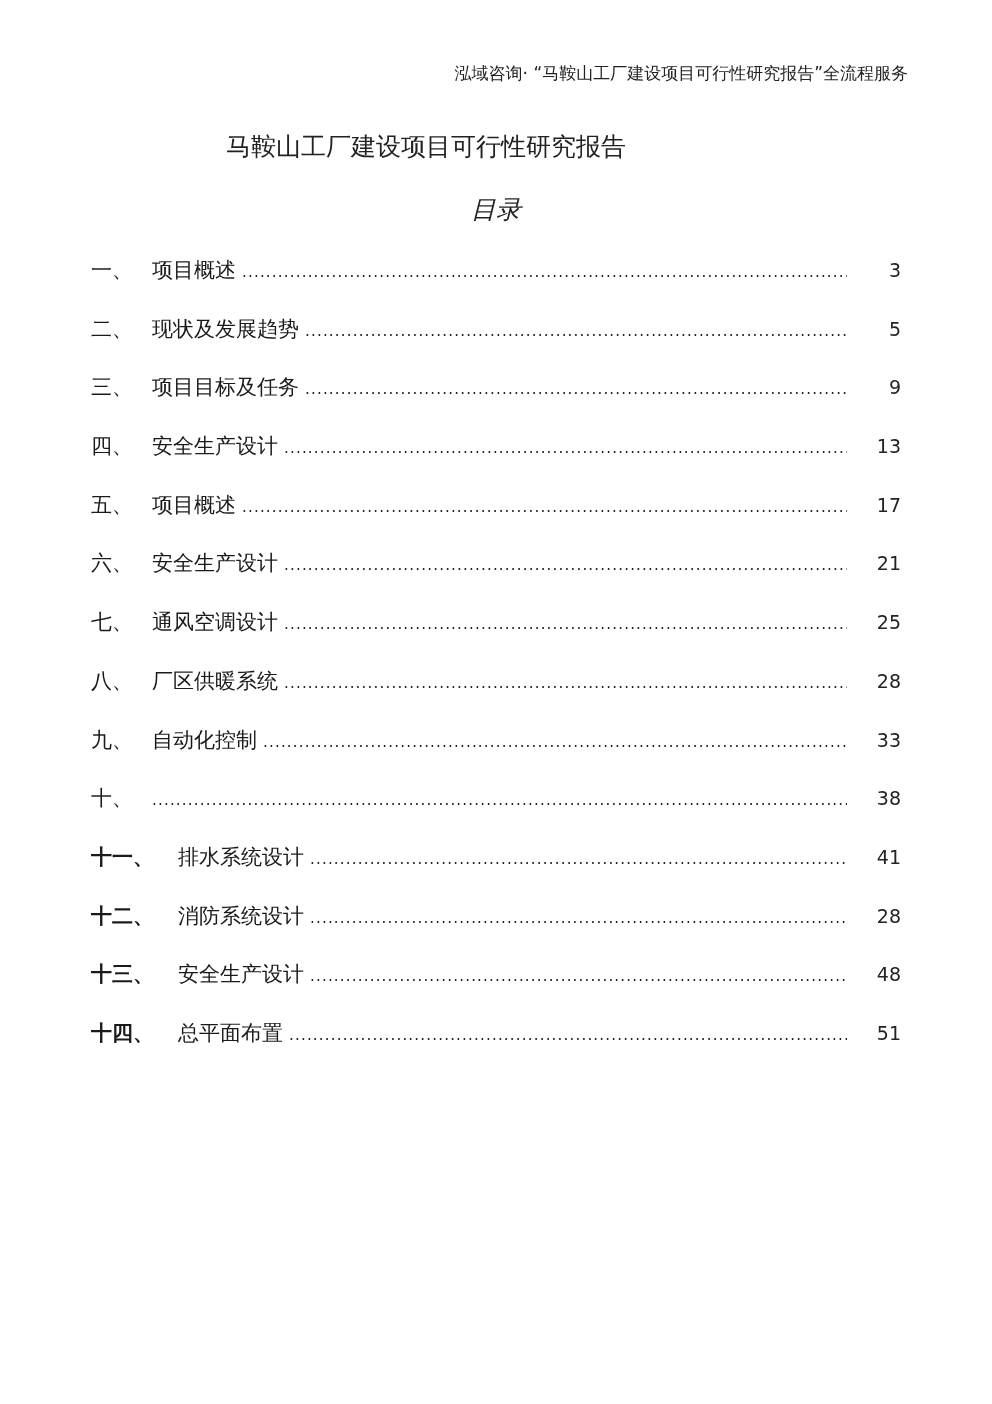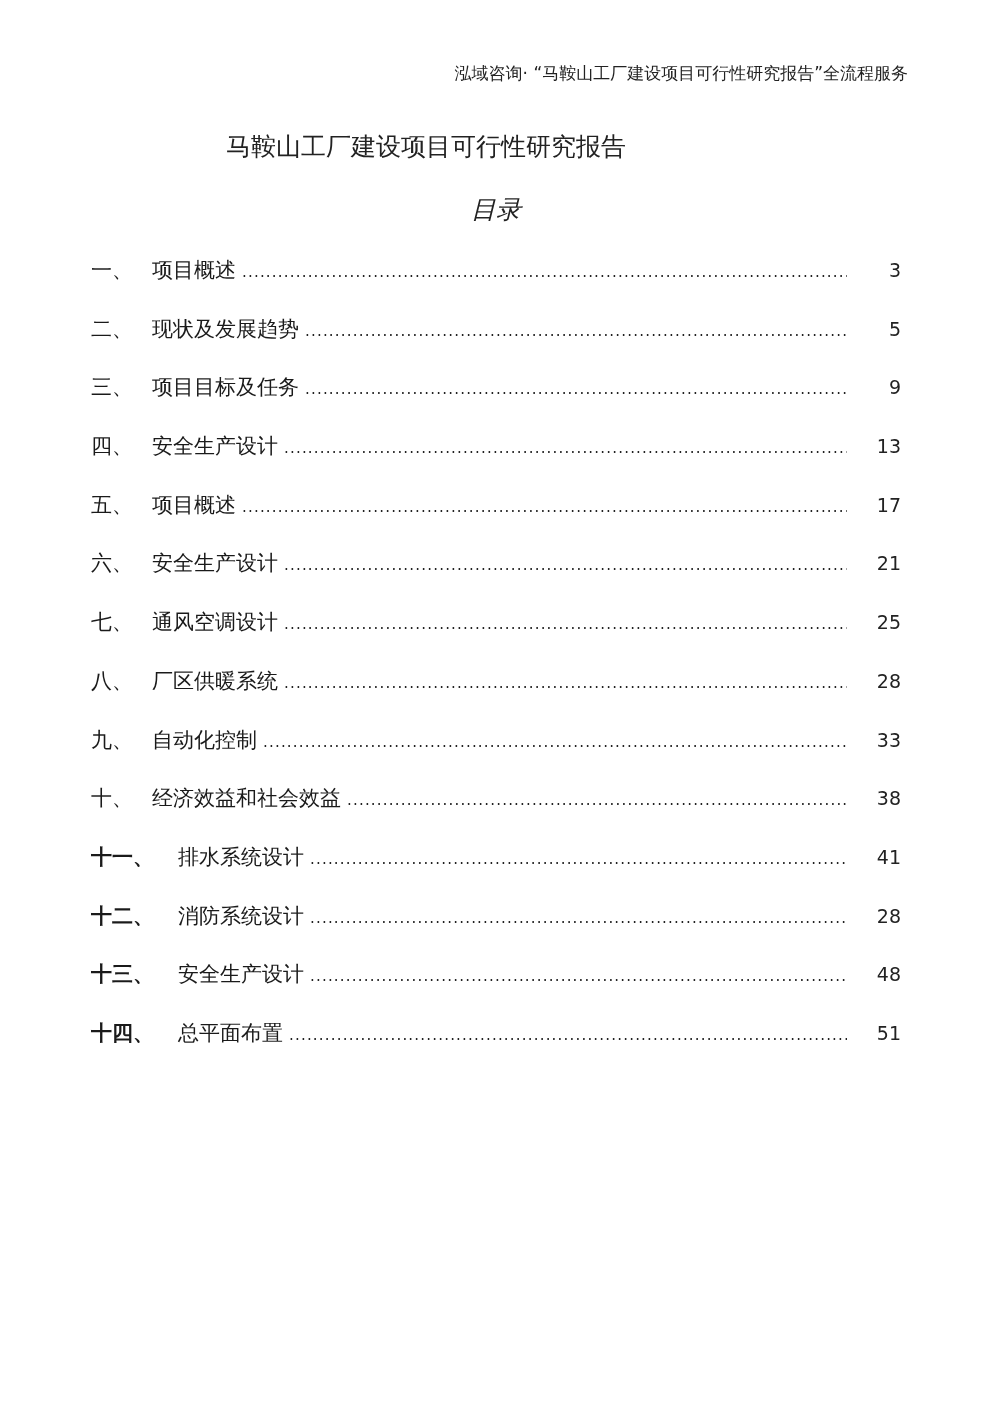--- a/index.html
+++ b/index.html
@@ -77,21 +77,20 @@
       <span class="toc-page">28</span>
     </div>
   <div class="toc-row">
       <span class="toc-num short">九、</span>
       <span class="toc-text">自动化控制</span>
       <span class="toc-dots">..........................................................................................................................................</span>
       <span class="toc-page">33</span>
     </div>
   <div class="toc-row">
       <span class="toc-num short">十、</span>
-      <span class="toc-text">经济效益和社会效益</span>
       <span class="toc-dots">..........................................................................................................................................</span>
       <span class="toc-page">38</span>
     </div>
   <div class="toc-row">
       <span class="toc-num long">十一、</span>
       <span class="toc-text">排水系统设计</span>
       <span class="toc-dots">..........................................................................................................................................</span>
       <span class="toc-page">41</span>
     </div>
   <div class="toc-row">

